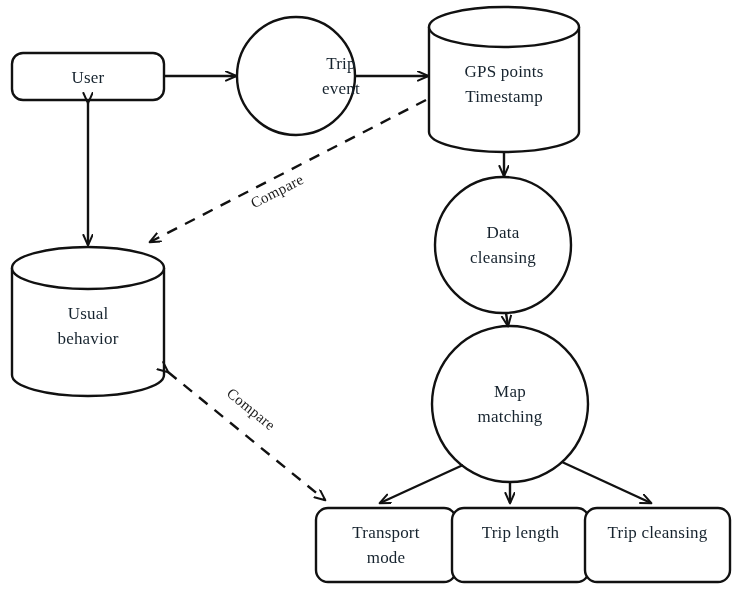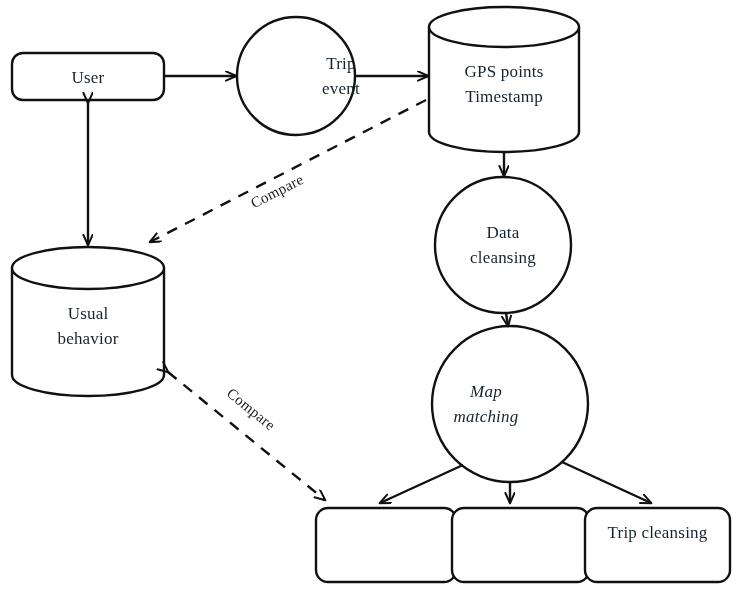--- a/index.html
+++ b/index.html
@@ -108,27 +108,30 @@
 
   <div class="node-label" style="left:237px; top:52px; width:118px;margin-left:45px;">Trip
 event</div>
 
   <div class="node-label" style="left:435px; top:221px; width:136px;">Data
 cleansing</div>
 
   <div class="node-label" style="left:429px; top:60px; width:150px;">GPS points
 Timestamp</div>
 
-  <div class="node-label" style="left:416px; top:380px; width:140px;font-style:italic;">Map
+  <div class="node-label" style="left:440px; top:380px; width:140px;">Map
 matching</div>
 
   <div class="node-label" style="left:12px; top:302px; width:152px;">Usual
 behavior</div>
 
+  <div class="node-label" style="left:316px; top:521px; width:140px;">Transport
+mode</div>
 
+  <div class="node-label" style="left:452px; top:521px; width:137px;">Trip length</div>
 
   <div class="node-label" style="left:585px; top:521px; width:145px;">Trip cleansing</div>
 
   <div class="edge-label" style="left:248px; top:197px; transform: rotate(-27deg); transform-origin: left top;">Compare</div>
 
   <div class="edge-label" style="left:234px; top:385px; transform: rotate(39deg); transform-origin: left top;">Compare</div>
 
 </div>
 
 </body></html>

